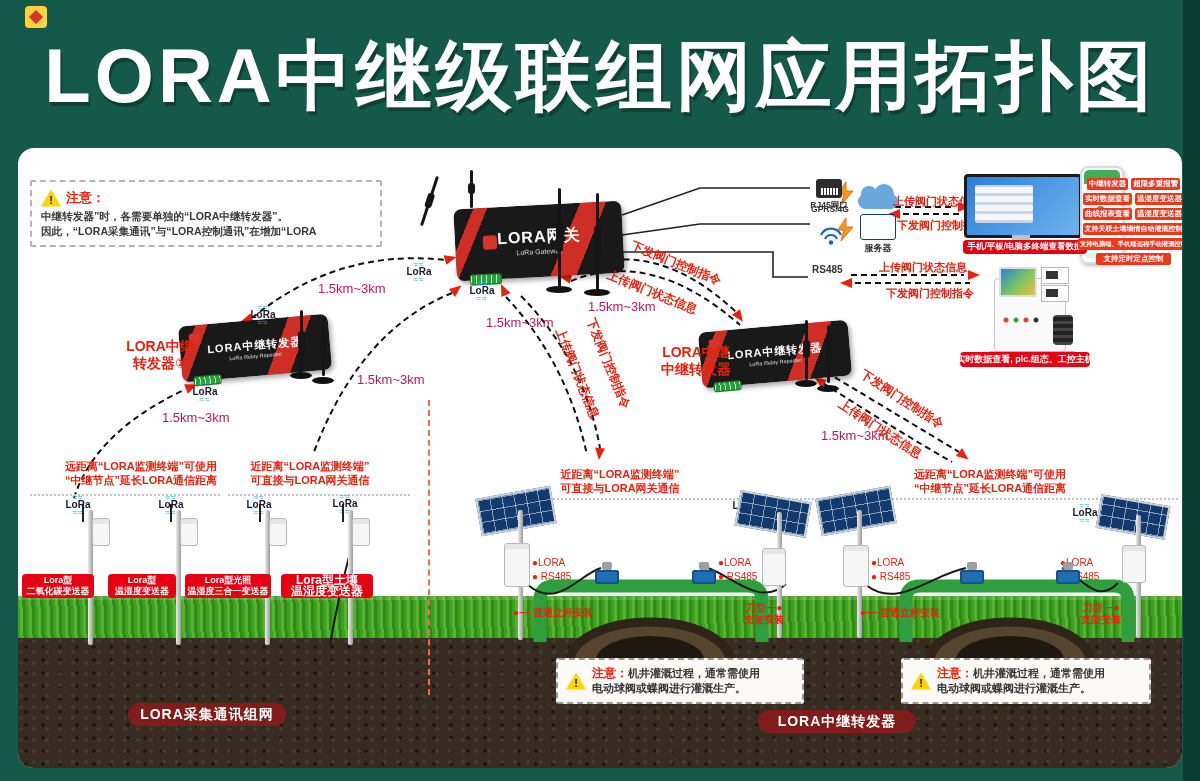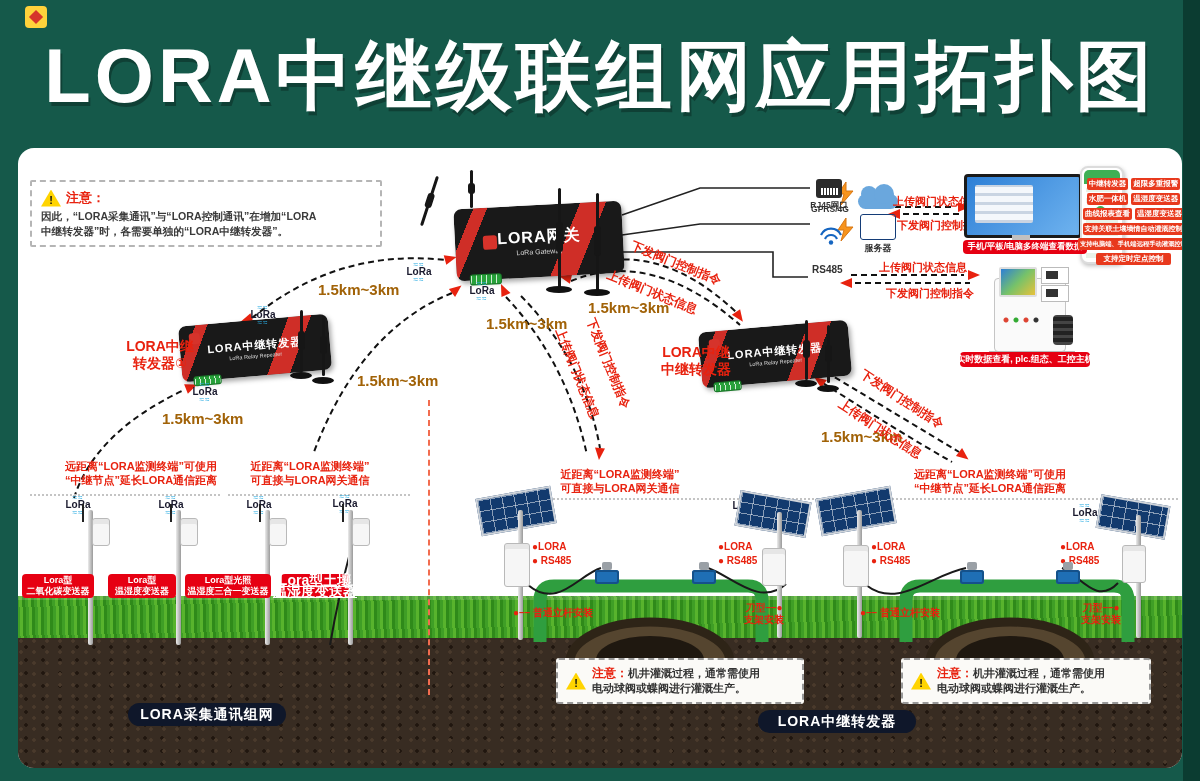--- a/index.html
+++ b/index.html
@@ -81,39 +81,39 @@
   .machine{width:70px;height:72px;background:#fafafa;border:1px solid #c5c5c5;border-radius:4px;}
   .machine .scr{position:absolute;left:4px;top:-12px;width:34px;height:26px;background:linear-gradient(135deg,#2d7fd6,#76c26a,#e8c23a);border:2px solid #dedede;border-radius:2px;}
   .machine .bx{position:absolute;width:26px;height:15px;background:#fff;border:1px solid #bbb;}
   .machine .bx i{position:absolute;left:4px;top:3px;width:12px;height:8px;background:#333;}
   .machine .dots{position:absolute;left:8px;top:38px;width:40px;height:6px;
       background-image:radial-gradient(circle at 3px 3px,#d43 2px,transparent 3px),radial-gradient(circle at 13px 3px,#3a3 2px,transparent 3px),radial-gradient(circle at 23px 3px,#d43 2px,transparent 3px),radial-gradient(circle at 33px 3px,#333 2px,transparent 3px);}
   .machine .pump{position:absolute;right:-8px;bottom:6px;width:20px;height:30px;background:#2c2c2c;border-radius:4px;
       background-image:repeating-linear-gradient(0deg,#444 0 3px,#222 3px 7px);}
   .machine .base{position:absolute;left:-6px;bottom:-5px;width:86px;height:5px;background:#b9b9b9;}
   
-  .dist{color:#a16207;font-weight:bold;font-size:15px;white-space:nowrap;}
+  .dist{color:#be185d;font-weight:normal;font-size:13px;white-space:nowrap;}
   .rot-flow{width:124px;text-align:center;color:#e8220f;font-weight:bold;font-size:12px;white-space:nowrap;}
   .note{color:#e8220f;font-weight:bold;font-size:11px;line-height:13.5px;text-align:center;white-space:nowrap;}
   .dotted-sep{border-top:2px dotted #c4c4c4;height:0;}
   .divider{border-left:2px dashed #f26c4f;width:0;}
   
   .spole{width:5px;background:linear-gradient(90deg,#ececec,#9a9a9a);border-radius:2px;}
   .sbox{background:#f6f6f6;border:1px solid #b9b9b9;border-radius:3px;box-shadow:inset 0 5px 0 #e6e6e6;}
   .swire{width:2px;background:#222;}
   .solar{background:#123a6e;border:2px solid #cfd4da;
       background-image:repeating-linear-gradient(90deg,rgba(255,255,255,.5) 0 1px,transparent 1px 12px),
                        repeating-linear-gradient(0deg,rgba(255,255,255,.5) 0 1px,transparent 1px 11px);}
-  .io{color:#e8220f;font-weight:bold;font-size:10px;line-height:14px;white-space:nowrap;}
+  .io{color:#e8220f;font-weight:normal;font-size:10px;line-height:14px;white-space:nowrap;margin-top:16px;}
   .valve .head{width:10px;height:8px;background:#9aa0a6;margin:0 auto;border-radius:2px;}
   .valve .body{width:24px;height:14px;background:#1f6fb5;border-radius:3px;box-shadow:inset 0 0 0 2px #15518a;}
   .inst{color:#e8220f;font-weight:bold;font-size:10px;white-space:nowrap;text-align:center;line-height:12px;}
   .warnbox{display:flex;gap:6px;padding:6px 8px;background:#fbfaf7;border:2px dashed #999;border-radius:3px;align-items:center;}
   .warnbox .tx{font-size:11px;font-weight:bold;color:#333;line-height:15px;white-space:nowrap;}
-  .pill{background:#0f172a;color:#fff;font-weight:bold;font-size:14px;border-radius:12px;
+  .pill{background:#7f1d1d;color:#fff;font-weight:bold;font-size:14px;border-radius:12px;
       display:flex;align-items:center;justify-content:center;letter-spacing:1px;white-space:nowrap;}
 </style>
 </head>
 <body>
 
 <div class="abs edge-right"></div>
 <div class="abs brand-logo">
     <i></i>
   </div>
 <div class="abs main-title">LORA中继级联组网应用拓扑图</div>
@@ -188,22 +188,22 @@
       <path d="M0,-5 L12,0 L0,5 Z" transform="translate(950,127) rotate(0)"></path>
       <path d="M0,-5 L12,0 L0,5 Z" transform="translate(834,135) rotate(180)"></path>
     </g>
   </svg>
 
   <div class="abs notice">
     <div class="hd">
       <span class="tri"><b>!</b></span>
       <span class="red-b">注意：</span>
     </div>
+    <div class="bd">中继转发器”时，各需要单独的“LORA中继转发器”。</div>
     <div class="bd">因此，“LORA采集通讯”与“LORA控制通讯”在增加“LORA</div>
-    <div class="bd">中继转发器”时，各需要单独的“LORA中继转发器”。</div>
   </div>
 
   <div class="abs device" style="left:437px;top:57px;width:168px;height:72px;transform:rotate(-3deg);">
     <span class="logo" style="left:28px;top:28px;width:14px;height:14px;"></span>
     <span class="t1" style="font-size:16px;">LORA网关</span>
     <span class="t2" style="font-size:7px;">LoRa Gateway</span>
     <span class="term" style="left:14px;bottom:-4px;width:30px;height:9px;"></span>
   </div>
   <div class="abs ant" style="left:410px;top:27px;width:3px;height:52px;transform:rotate(18deg);">
       <i></i>
@@ -285,21 +285,21 @@
       <span class="bd"></span>
       <span class="dot"></span>
   </div>
   <div class="abs rbadge" style="left:945px;top:92px;width:124px;height:14px;font-size:8.5px;">手机/平板/电脑多终端查看数据</div>
 
   <div class="abs frow" style="top:30px;">
     <span class="fbadge">中继转发器</span>
     <span class="fbadge">超限多重报警</span>
   </div>
   <div class="abs frow" style="top:45px;">
-    <span class="fbadge">水肥一体机</span>
+    <span class="fbadge">实时数据查看</span>
     <span class="fbadge">温湿度变送器</span>
   </div>
   <div class="abs frow" style="top:60px;">
     <span class="fbadge">曲线报表查看</span>
     <span class="fbadge">温湿度变送器</span>
   </div>
   <div class="abs frow" style="top:75px;">
     <span class="fbadge" style="font-size:7px;">支持关联土壤墒情自动灌溉控制</span>
   </div>
   <div class="abs frow" style="top:90px;">
@@ -447,21 +447,21 @@
         <div>Lora型</div>
         <div>温湿度变送器</div>
       </div>
   </div>
   <div class="abs rbadge" style="left:167px;top:426px;width:86px;height:24px;font-size:9px;line-height:11px;">
     <div>
         <div>Lora型光照</div>
         <div>温湿度三合一变送器</div>
       </div>
   </div>
-  <div class="abs rbadge" style="left:263px;top:426px;width:68px;height:24px;font-size:14px;line-height:11px;text-decoration:underline;">
+  <div class="abs rbadge" style="left:263px;top:426px;width:92px;height:24px;font-size:12px;line-height:11px;">
     <div>
         <div>Lora型土壤</div>
         <div>温湿度变送器</div>
       </div>
   </div>
 
   <div class="abs solar" style="left:460px;top:344px;width:72px;height:34px;transform:rotate(-10deg);"></div>
   <div class="abs spole" style="left:500px;top:362px;height:130px;"></div>
   <div class="abs sbox" style="left:486px;top:395px;width:24px;height:42px;"></div>
   <div class="abs io" style="left:514px;top:392px;">

